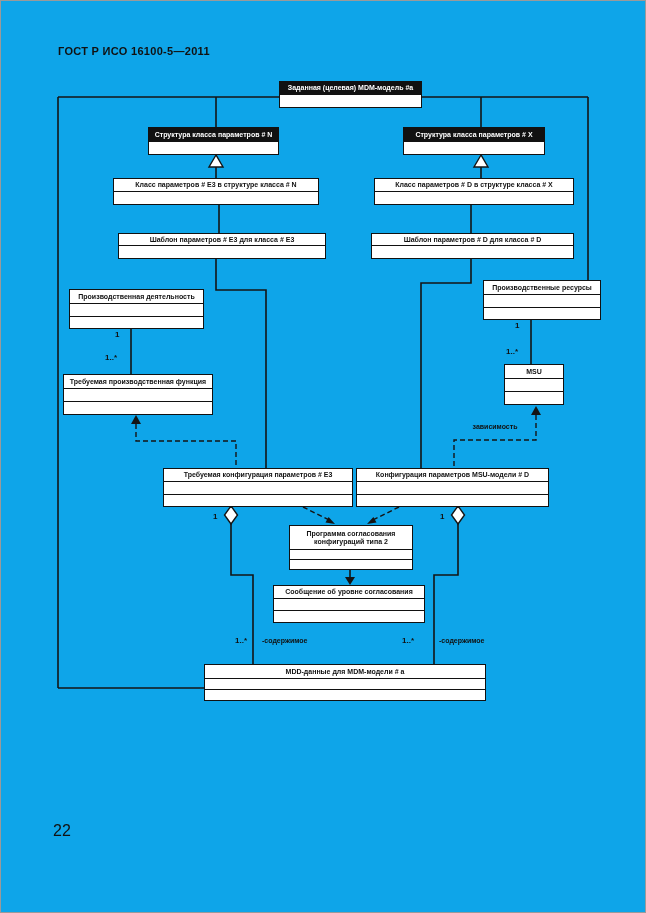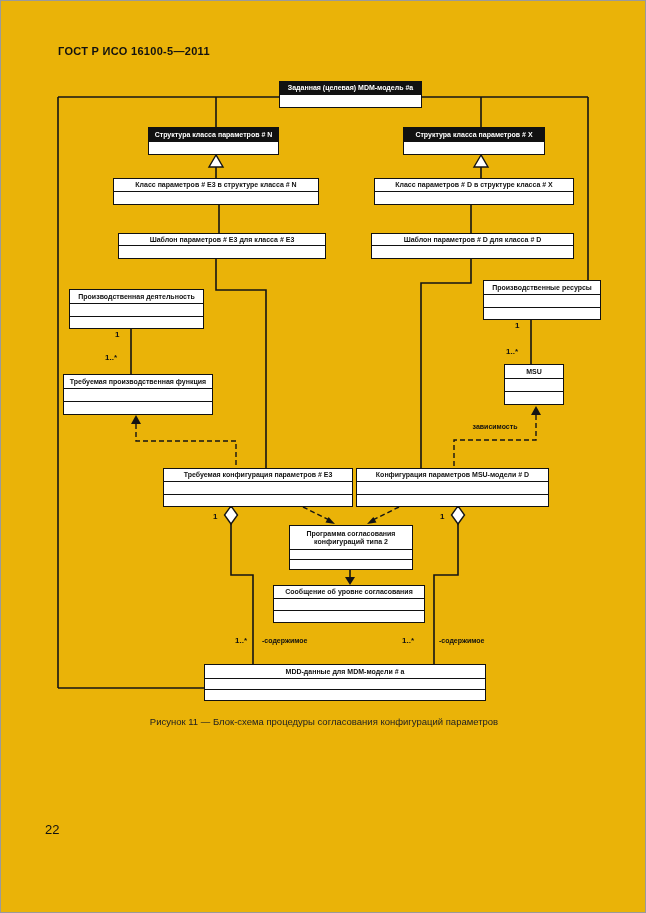--- a/index.html
+++ b/index.html
@@ -1,22 +1,22 @@
 <!DOCTYPE html>
 <html><head>
 <meta charset="utf-8">
 <style>
   html,body{margin:0;padding:0;background:#e8e8e8;}
   .page{
-    position:relative;width:646px;height:913px;margin:0 auto;background:#eab308;
+    position:relative;width:646px;height:913px;margin:0 auto;background:#0ea5e9;
     font-family:"Liberation Sans",sans-serif;color:#111;overflow:hidden;
     border:1px solid #9a9a9a;box-sizing:border-box;
   }
   .doc-header{position:absolute;left:57px;top:44px;font-size:11px;font-weight:bold;letter-spacing:.3px;}
-  .pgnum{position:absolute;left:44px;top:821px;font-size:13px;}
+  .pgnum{position:absolute;left:52px;top:821px;font-size:16px;}
   .caption{position:absolute;left:0;top:714px;width:646px;text-align:center;font-size:9.5px;line-height:14px;color:#222;}
   .wires{position:absolute;left:0;top:0;pointer-events:none;}
   .wires path{fill:none;stroke:#141414;stroke-width:1.6;}
   .wires path.d{stroke-dasharray:5,3;stroke-width:1.4;}
   .wires polygon.hollow{fill:#ffffff;stroke:#141414;stroke-width:1.4;}
   .wires polygon.solid{fill:#141414;stroke:none;}
   .ubox{position:absolute;box-sizing:border-box;border:1.6px solid #111;background:#fff;display:flex;flex-direction:column;}
   .bh{box-sizing:border-box;flex:0 0 auto;height:12px;display:flex;align-items:center;justify-content:center;
       font-size:7px;font-weight:bold;text-align:center;line-height:1.1;padding:0 2px;white-space:nowrap;}
   .br{flex:1 1 0;border-top:1.4px solid #111;background:#fff;}
@@ -187,18 +187,17 @@
   <div class="lbl lbl-1mb">1..*</div>
   <div class="lbl lbl-1c">1</div>
   <div class="lbl lbl-1d">1</div>
   <div class="lbl lbl-1me">1..*</div>
   <div class="lbl small lbl-cnte">-содержимое</div>
   <div class="lbl lbl-1mf">1..*</div>
   <div class="lbl small lbl-cntf">-содержимое</div>
   <div class="lbl small lbl-dep">зависимость</div>
 
   <div class="caption">
-    <div>Рисунок 11 — Блок-схема процедуры согласования конфигураций параметров</div>
   </div>
 
   <div class="pgnum">22</div>
 
 </div>
 
 </body></html>

